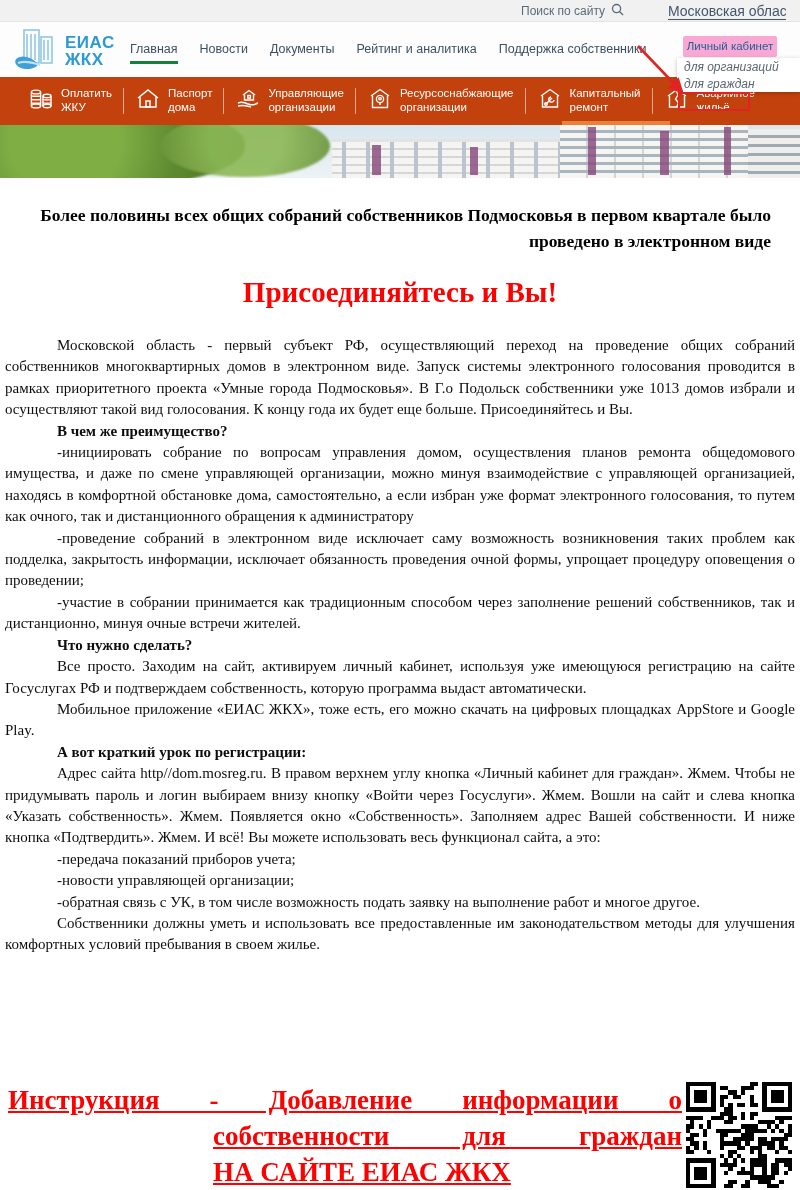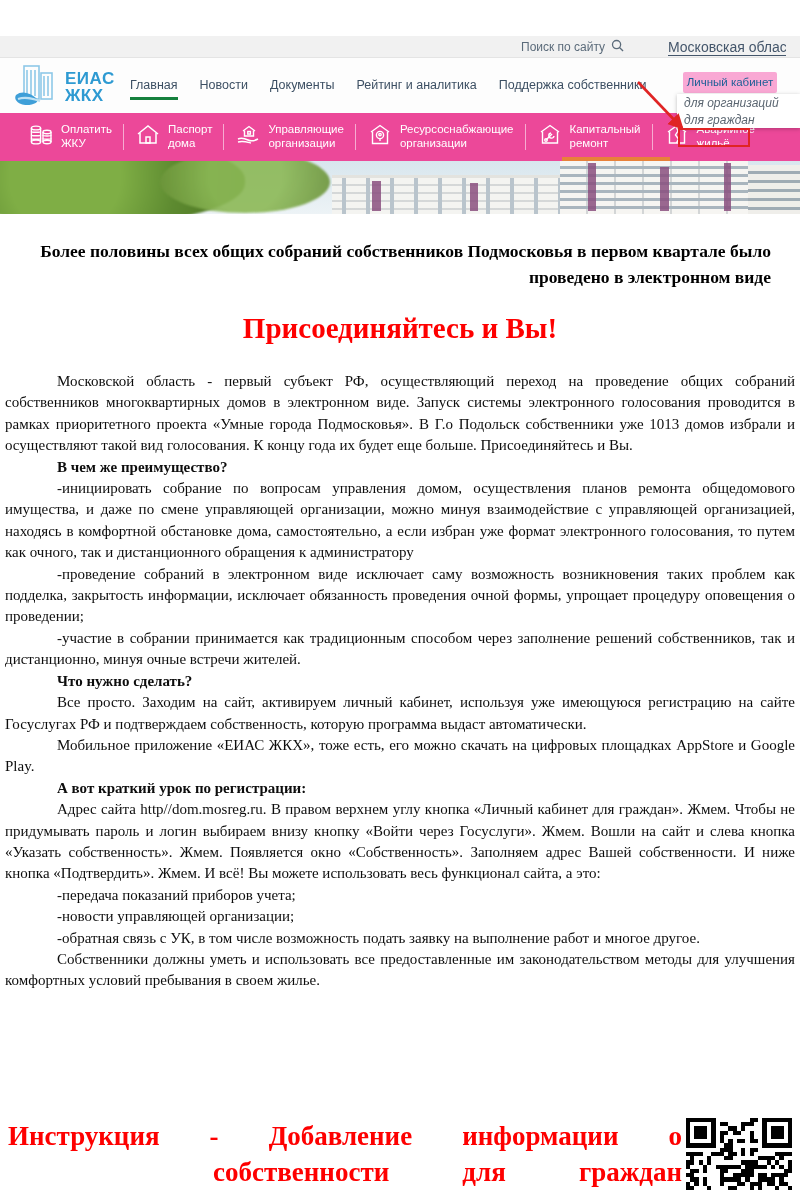--- a/index.html
+++ b/index.html
@@ -1,18 +1,18 @@
 <!DOCTYPE html>
 <html><head>
 <meta charset="utf-8">
 <style>
   * { margin:0; padding:0; box-sizing:border-box; }
   html,body { width:800px; height:1190px; overflow:hidden; background:#fff;
               font-family:"Liberation Sans", sans-serif; }
-  .page { position:relative; width:800px; height:1002px; background:#fff;margin-top:36px; }
+  .page { position:relative; width:800px; height:1002px; background:#fff; }
 
   
   .topbar { position:absolute; top:0; left:0; width:800px; height:22px;
             background:#f1f1f1; border-bottom:1px solid #e4e4e4; }
   .search { position:absolute; top:3px; left:521px; display:flex; align-items:center; gap:6px;
             color:#5b6b7a; font-size:12px; cursor:pointer; }
   .region { position:absolute; top:3px; left:668px; display:flex; align-items:center; gap:16px;
             color:#44566b; font-size:14px; cursor:pointer; }
   .region .rlabel { border-bottom:1px solid #44566b; max-width:118px; white-space:nowrap;
                     overflow:hidden; }
@@ -31,21 +31,21 @@
               box-shadow:0 1px 4px rgba(0,0,0,.25); z-index:30; }
   .dropdown .dditem { font-size:12px; color:#5a6570; padding:2px 0 2px 7px; height:17px;
                       line-height:14px; cursor:pointer; white-space:nowrap;font-style:italic; }
   .red-box { position:absolute; left:678px; top:70px; width:72px; height:19px;
              border:2px solid #e02424; z-index:31; pointer-events:none; }
   .red-arrow { position:absolute; left:600px; top:0px; width:110px; height:85px;
                z-index:32; pointer-events:none; }
 
   
   .services { position:absolute; top:77px; left:0; width:800px; height:48px;
-              background:#ec4899; display:flex; align-items:center; padding:0 10px 0 28px; }
+              background:#c2410c; display:flex; align-items:center; padding:0 10px 0 28px; }
   .svc { display:flex; align-items:center; gap:7px; cursor:pointer; }
   .svc-label { color:#fff; font-size:11.5px; line-height:1.18; white-space:nowrap; }
   .svc-sep { width:1px; height:26px; background:rgba(255,255,255,.55); margin:0 11px; flex:none; }
   .orange-tab { position:absolute; left:562px; bottom:0; width:108px; height:4px; background:#e8813a; }
 
   
   .banner { position:absolute; top:125px; left:0; width:800px; height:53px; overflow:hidden;
             background:linear-gradient(#d8e6ee, #edf3f6); }
   .tree1 { position:absolute; left:-55px; top:-22px; width:300px; height:85px; border-radius:48%;
            background:radial-gradient(circle at 40% 45%, #7fae45 0 30%, #5d8a30 60%, #49701f 100%);
@@ -74,21 +74,21 @@
              font-family:"Liberation Serif", serif; color:#0d0d0d; }
   .doc-title { margin:24px auto 0; width:742px; text-align:right; font-weight:bold;
                font-size:17.5px; line-height:26px; color:#000; }
   .doc-subtitle { margin:22px auto 0; text-align:center; font-weight:bold; font-size:29px;
                   color:#fe0000; }
   .body-text { margin:26px 5px 0 5px; }
   .body-text p { font-size:15px; line-height:21.4px; text-align:justify; text-indent:52px; }
   .body-text p.bold { font-weight:bold; }
   .doc-footer { position:absolute; left:0; bottom:0; width:800px; height:108px; display:flex; }
   .footer-red { width:682px; color:#fe0000; font-weight:bold; font-size:27px; line-height:36px;
-                padding-left:8px; }
+                padding-left:8px;text-decoration:underline; }
   .fr-line1 { text-align:justify; text-align-last:justify; }
   .fr-line2 { margin-left:205px; text-align:justify; text-align-last:justify; }
   .fr-line3 { margin-left:205px; }
   .qr-wrap { width:110px; height:106px; margin-left:4px; background:#fff; }
 </style>
 </head>
 <body>
 
 <div class="page">
 

